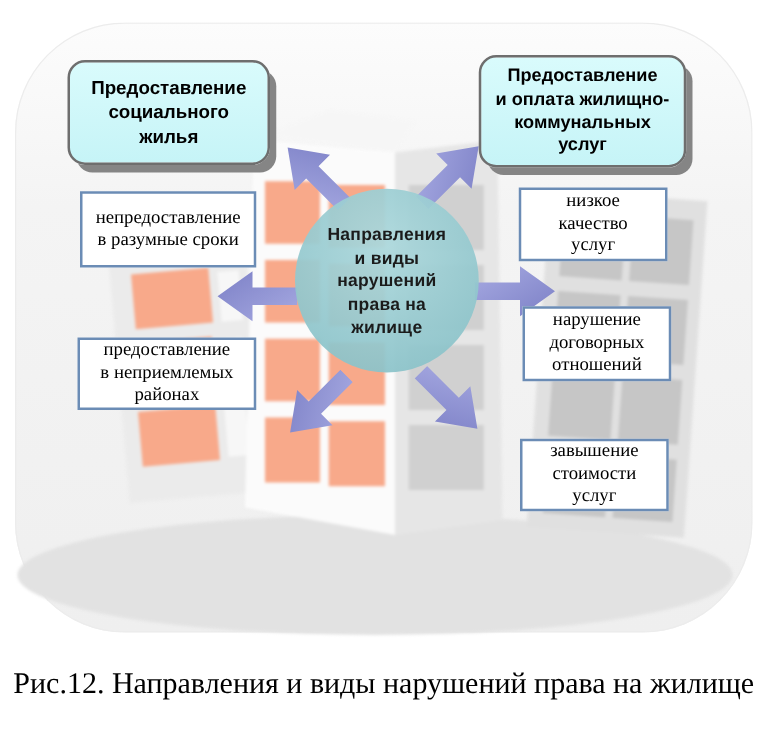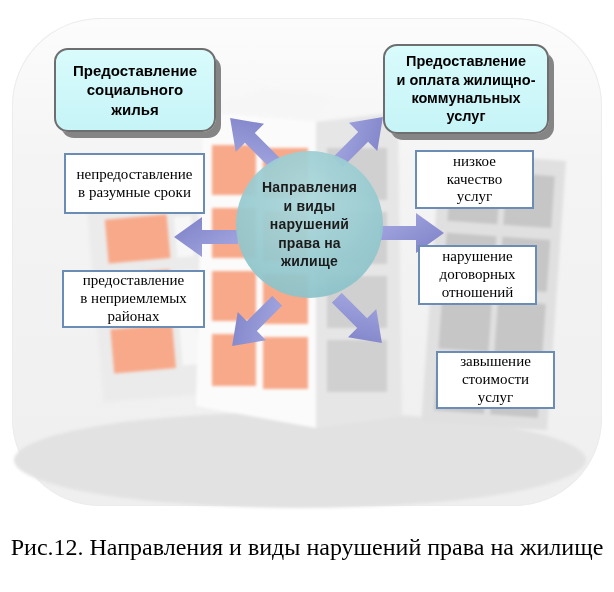--- a/index.html
+++ b/index.html
@@ -58,21 +58,21 @@
   .vbox{
     position:absolute;z-index:4;background:#ffffff;border:2px solid #6b8cb5;
     display:flex;align-items:center;justify-content:center;text-align:center;
     font-family:"Liberation Serif", serif;color:#000;
   }
   .vbox .txt{white-space:pre-line;font-size:15px;line-height:1.18;}
   .vbox-l1{left:64px;top:153px;width:137px;height:57px;}
   .vbox-l2{left:62px;top:270px;width:139px;height:54px;}
   .vbox-r1{left:415px;top:150px;width:115px;height:55px;font-family:Liberation Serif, serif;}
   .vbox-r2{left:418px;top:245px;width:115px;height:56px;}
-  .vbox-r3{left:416px;top:351px;width:115px;height:54px;margin-left:20px;}
+  .vbox-r3{left:416px;top:351px;width:115px;height:54px;}
 
   .caption{
     position:absolute;left:0;top:534px;width:614px;z-index:6;
     text-align:center;font-family:"Liberation Serif", serif;
     font-size:24px;line-height:26px;color:#000;
   }
 </style>
 </head>
 <body>
 

